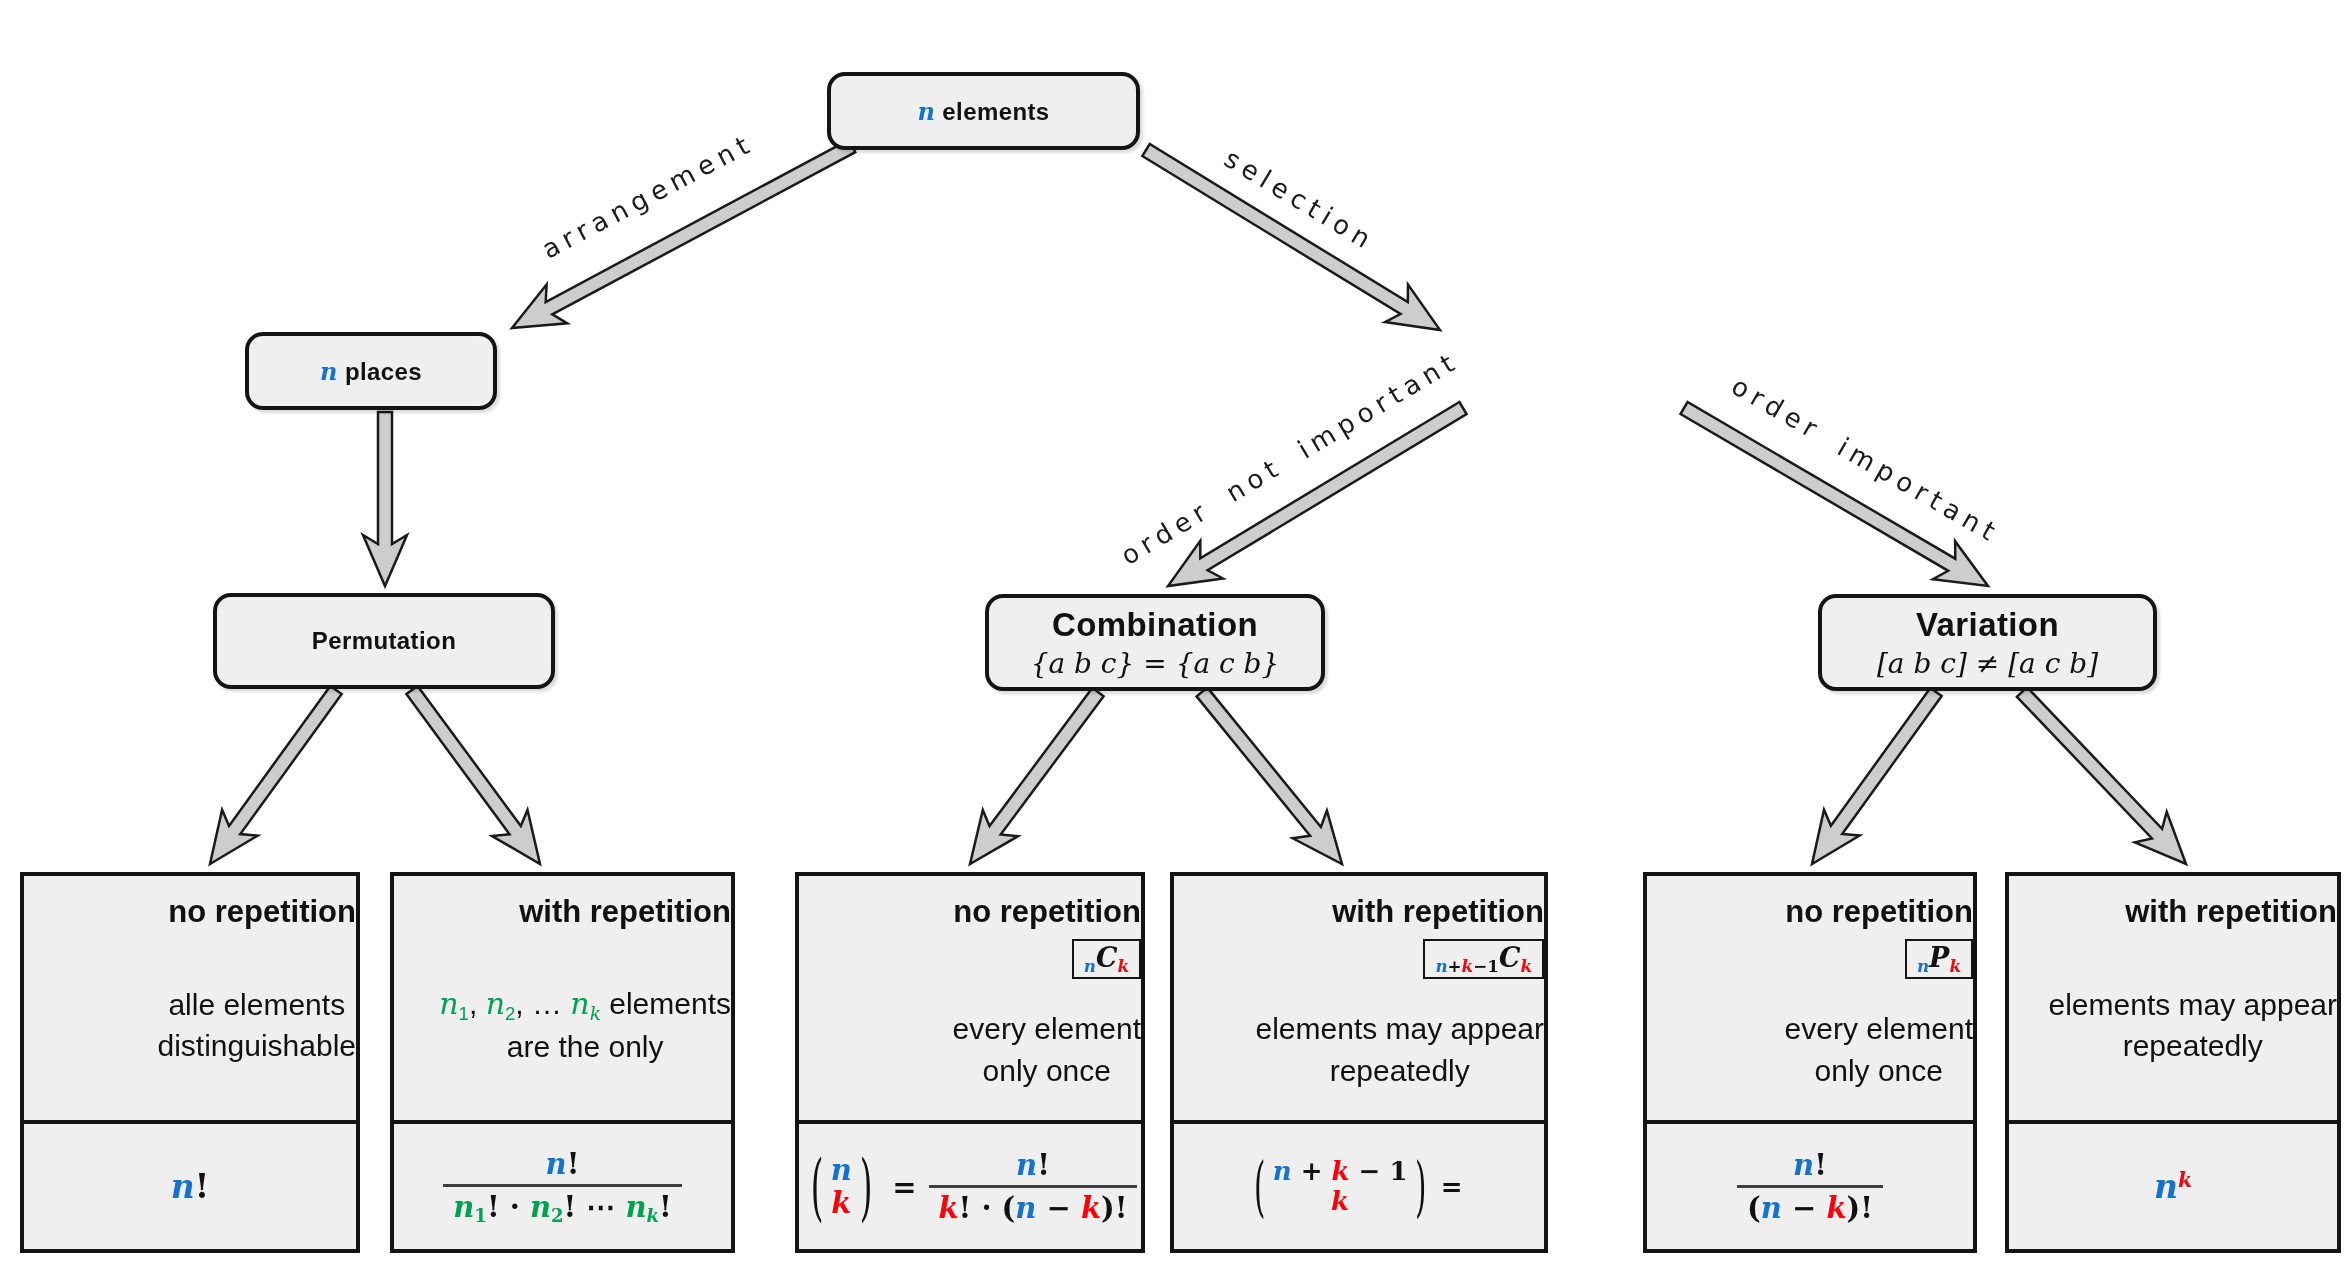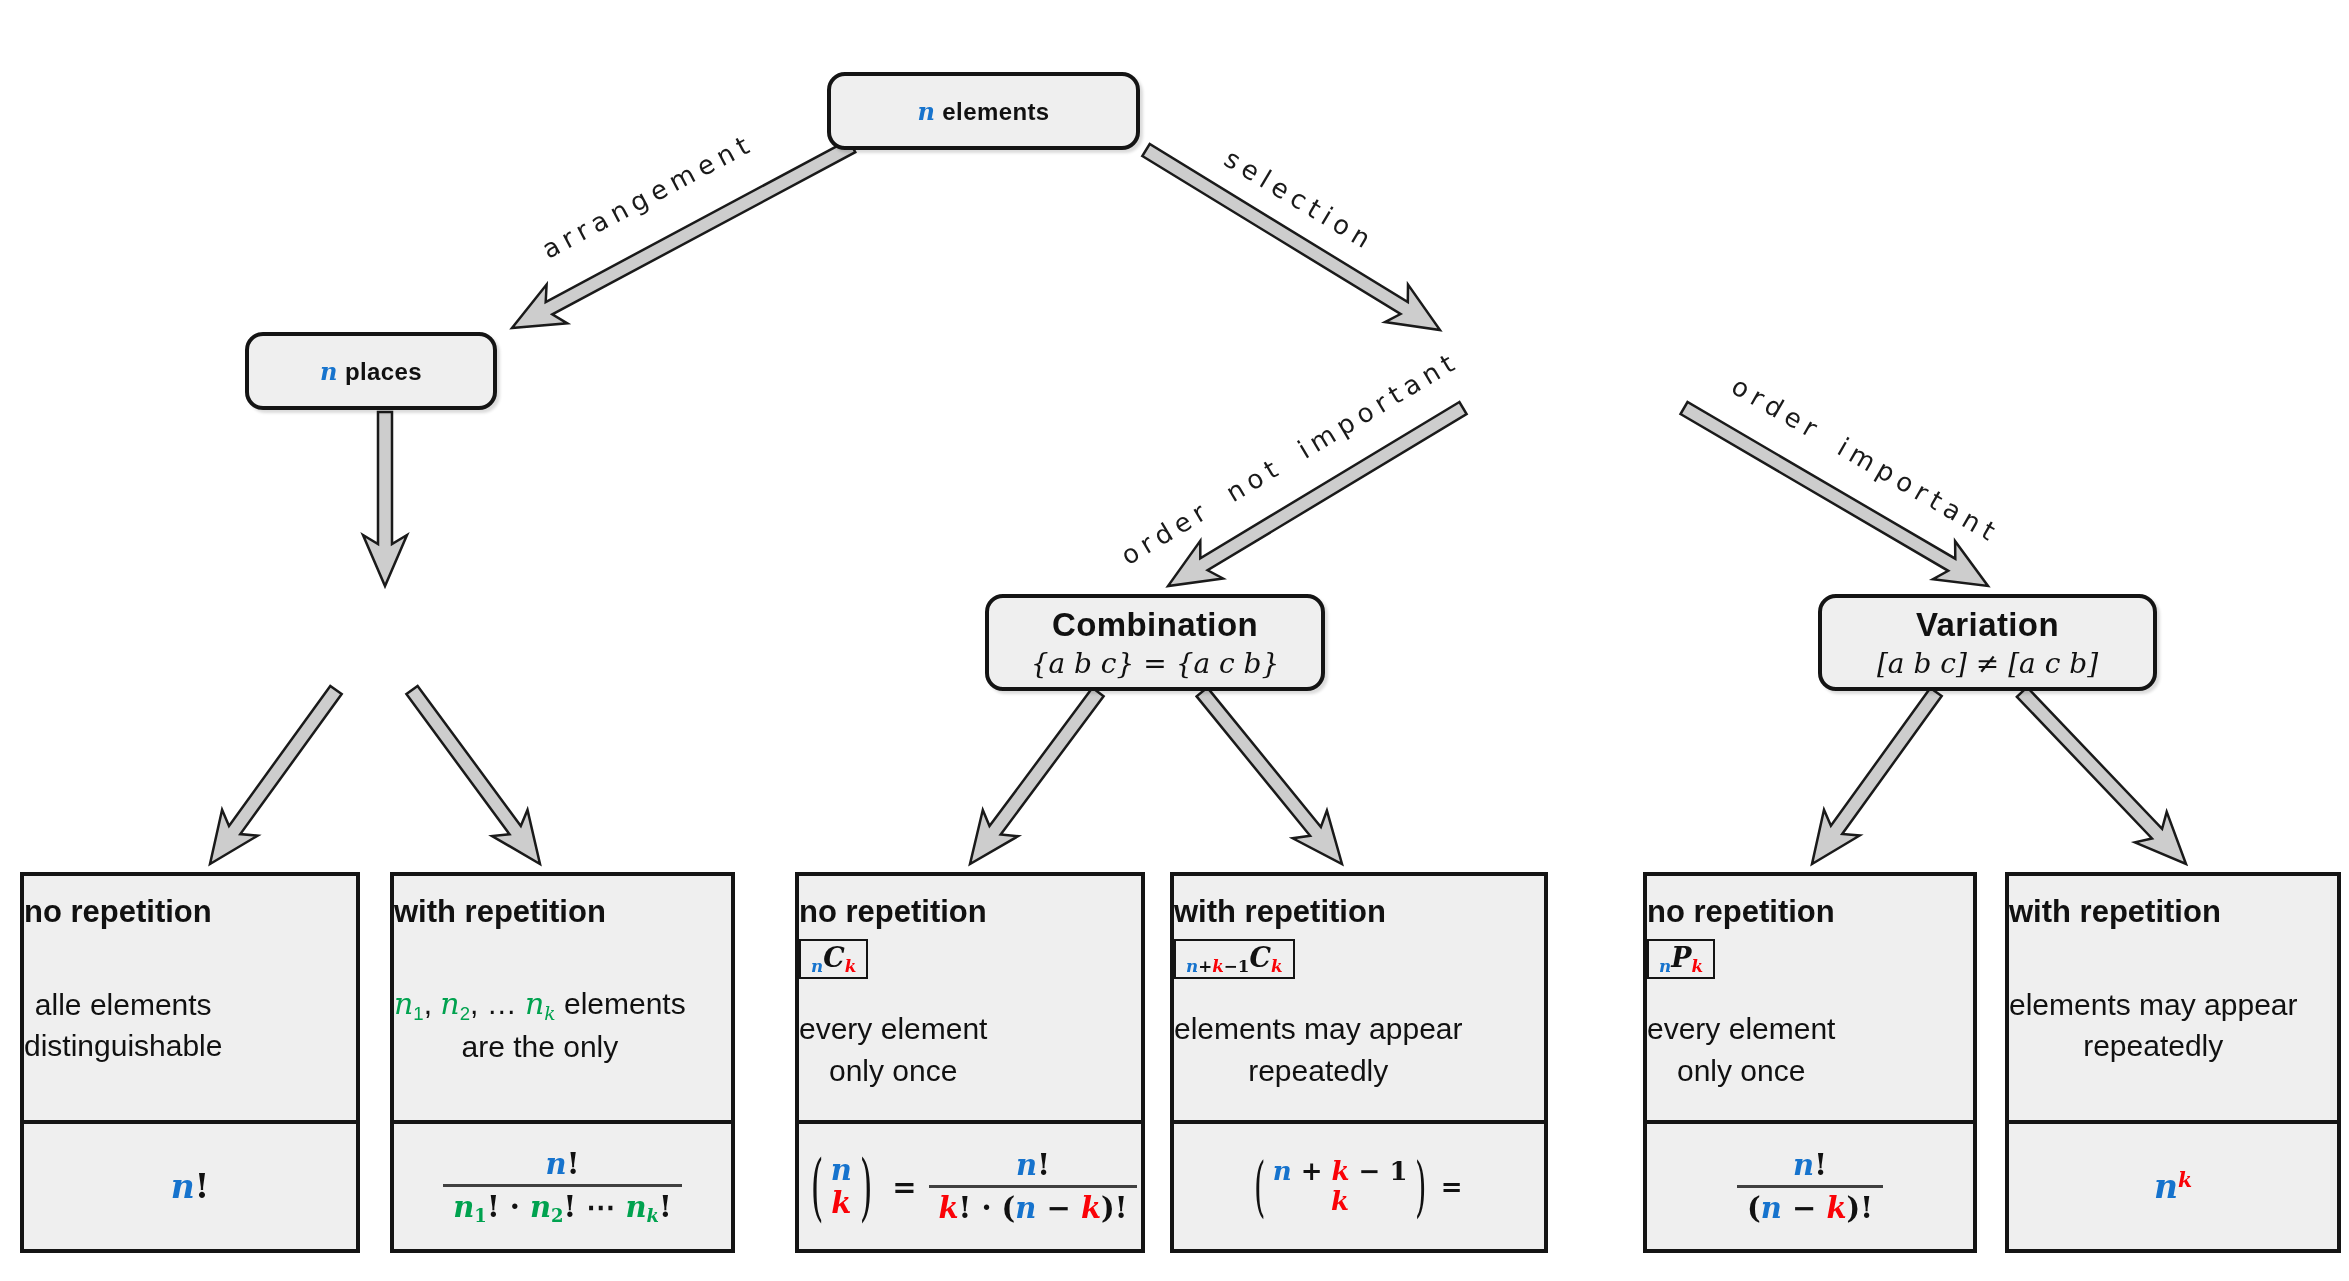--- a/index.html
+++ b/index.html
@@ -23,21 +23,21 @@
   
   .edge-label{
     position:absolute;font-family:"DejaVu Sans",sans-serif;font-size:26px;color:#1a1a1a;
     letter-spacing:6px;word-spacing:9px;white-space:nowrap;transform-origin:center;
   }
   
   .leaf{
     position:absolute;top:872px;height:381px;background:#efefef;border:4px solid #141414;
     box-sizing:border-box;display:flex;flex-direction:column;
   }
-  .leaf-upper{height:244px;display:flex;flex-direction:column;align-items:flex-start;}
+  .leaf-upper{height:244px;display:flex;flex-direction:column;align-items:flex-end;}
   .leaf-title{font-weight:bold;font-size:31px;margin-top:18px;white-space:nowrap;}
   .badge{
     margin-top:9px;border:2px solid #141414;padding:1px 10px;background:#efefef;
     font-family:"DejaVu Serif",serif;font-weight:bold;font-size:27px;white-space:nowrap;
   }
   .leaf-desc{
     flex:1;display:flex;flex-direction:column;align-items:center;justify-content:center;
     font-size:30px;line-height:1.38;text-align:center;
   }
   .leaf-lower{
@@ -80,20 +80,23 @@
   <div class="edge-label" style="left:1866px;top:460px;transform:translate(-50%,-50%) rotate(30deg);">order important</div>
 
   <div class="node" style="left:827px;top:72px;width:313px;height:78px;">
     <div class="node-title"><span class="m" style="color: rgb(22, 115, 205);">n</span><span> elements</span></div>
   </div>
 
   <div class="node" style="left:245px;top:332px;width:252px;height:78px;">
     <div class="node-title"><span class="m" style="color: rgb(22, 115, 205);">n</span><span> places</span></div>
   </div>
 
+  <div class="node" style="left:213px;top:593px;width:342px;height:96px;">
+    <div class="node-title">Permutation</div>
+  </div>
   <div class="node" style="left:985px;top:594px;width:340px;height:97px;">
     <div class="node-title" style="font-size:33px;">Combination</div>
     <div class="node-note"><span class="m">{a b c} = {a c b}</span></div>
   </div>
   <div class="node" style="left:1818px;top:594px;width:339px;height:97px;">
     <div class="node-title" style="font-size:33px;">Variation</div>
     <div class="node-note"><span class="m">[a b c] ≠ [a c b]</span></div>
   </div>
 
   <div class="leaf" style="left:20px;width:340px;">

